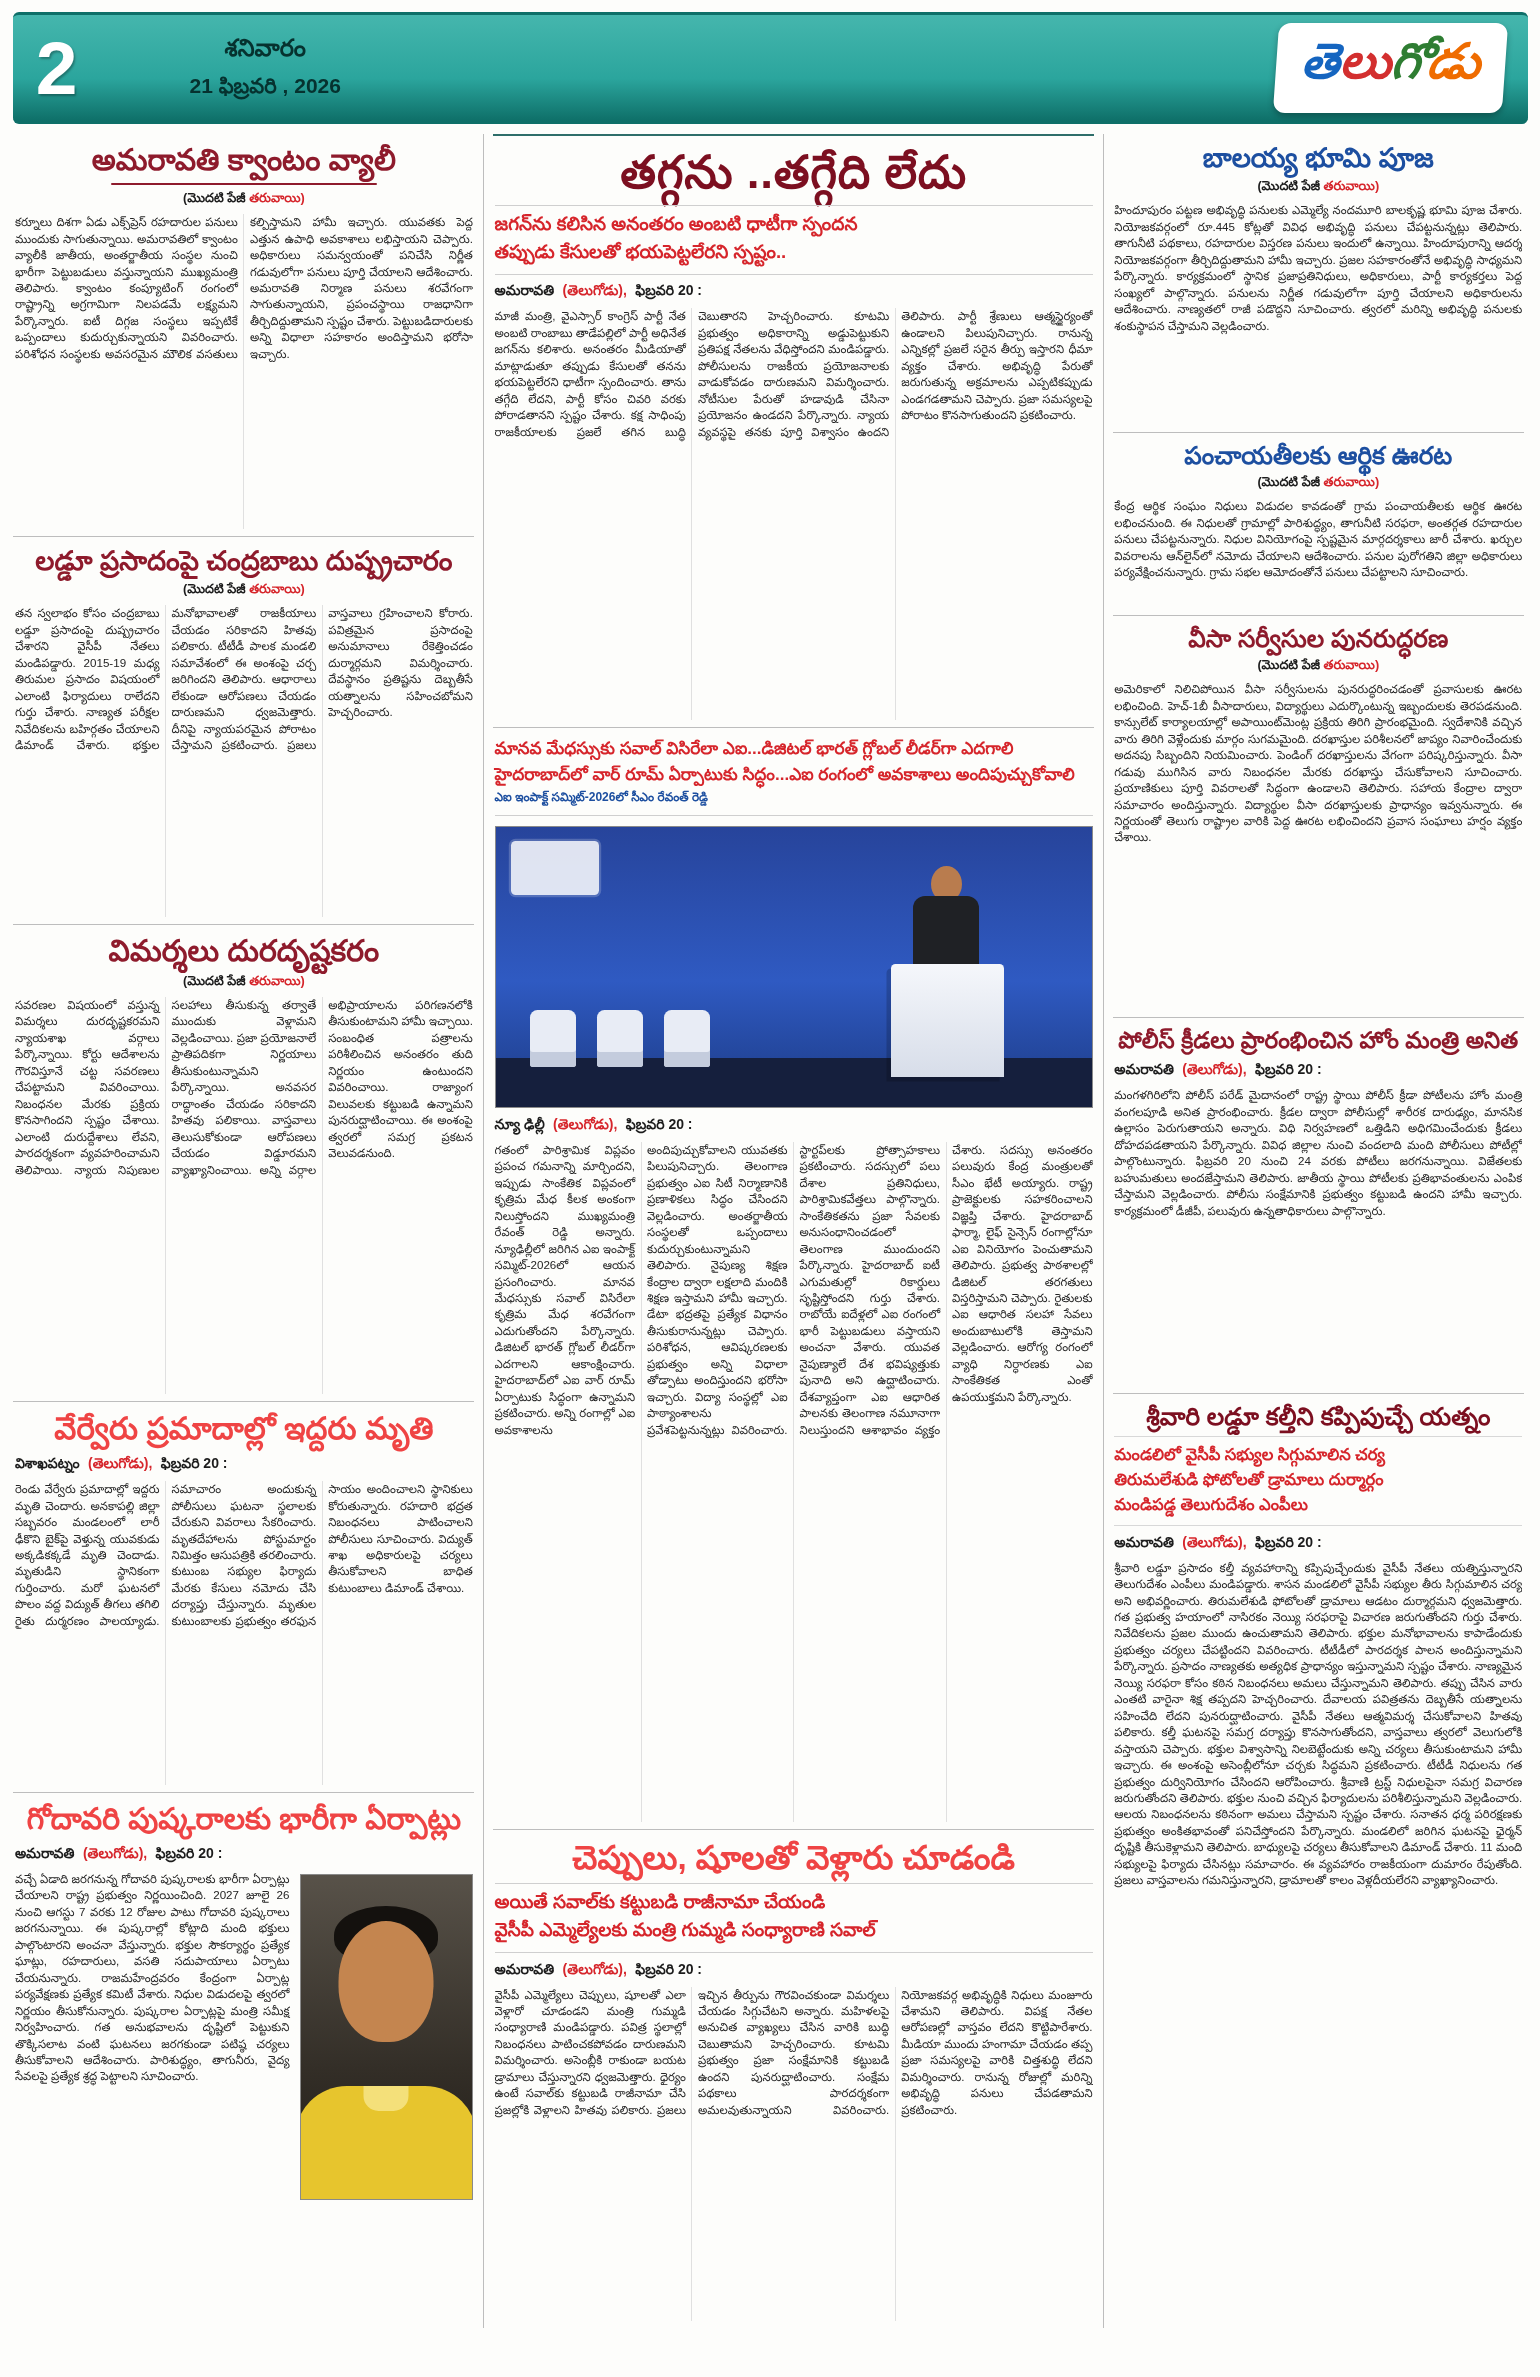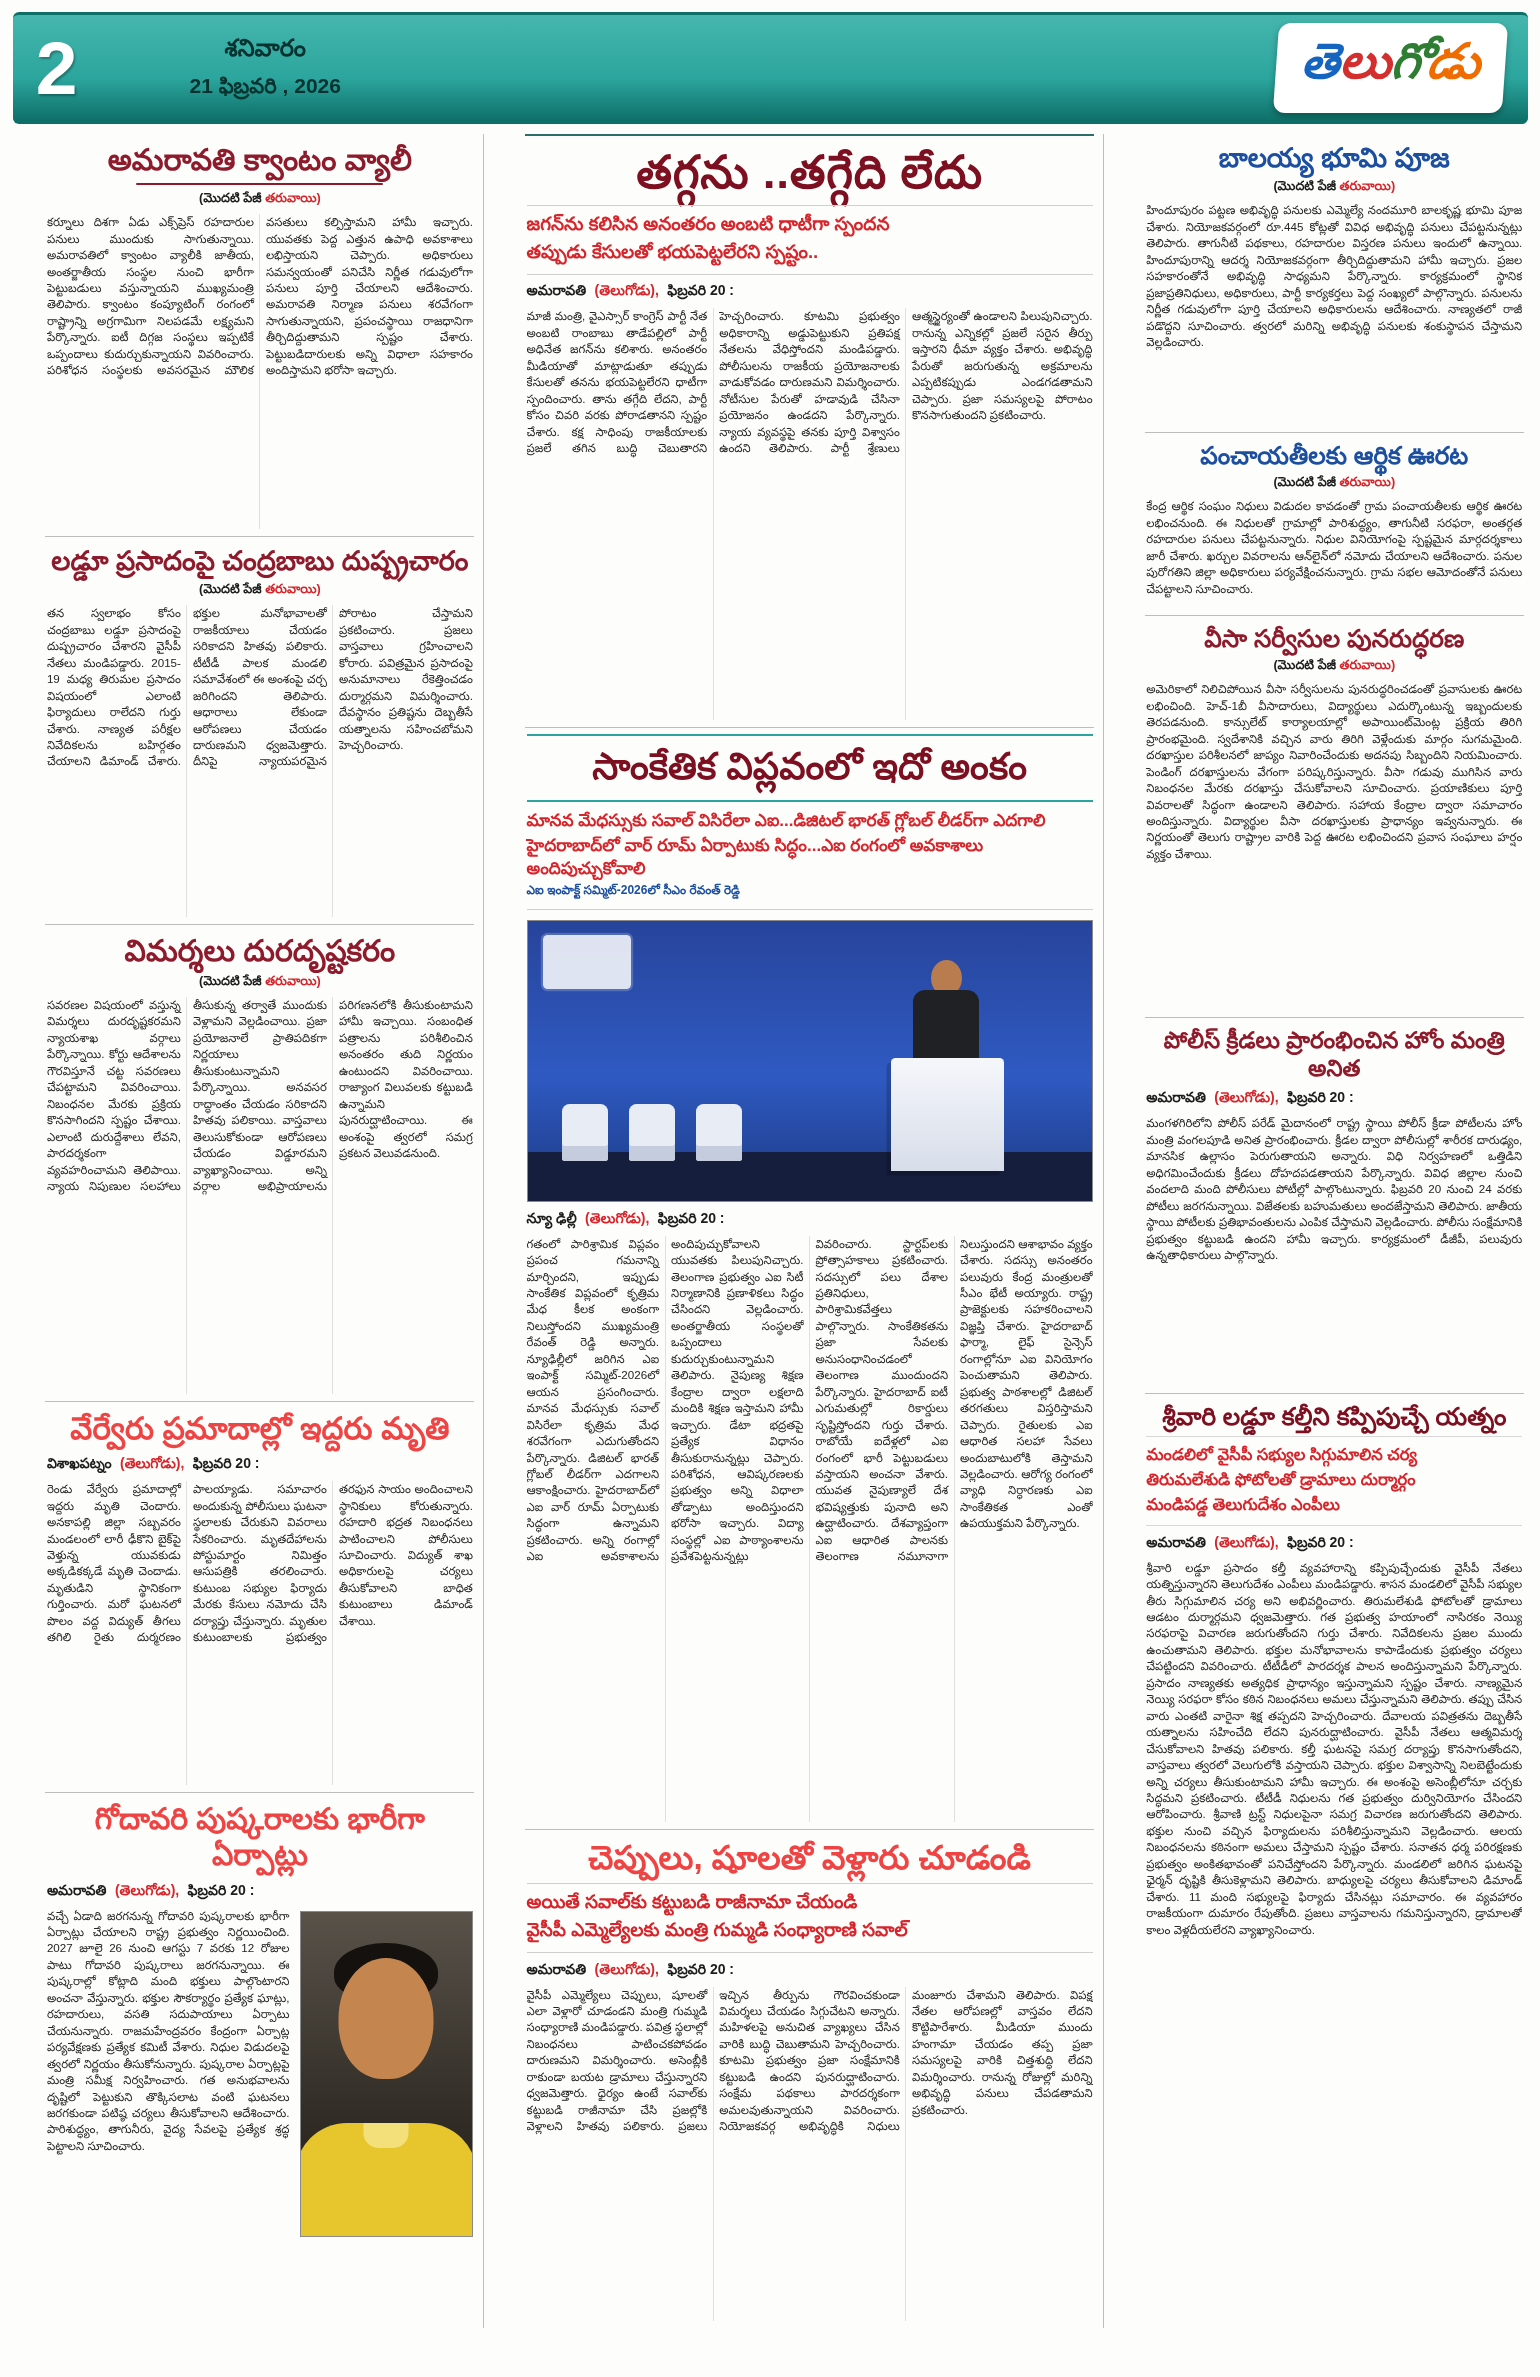--- a/index.html
+++ b/index.html
@@ -34,21 +34,21 @@
   .masthead .m3{color:var(--m3,#2e7d32);} .masthead .m4{color:var(--m4,#ef6c00);}
 
   
   .content { display:flex; margin-top:10.4px; height:2194px; }
   .col { overflow:hidden; display:flex; flex-direction:column; }
   .col-left   { width:461px; }
   .col-center { width:601px; }
   .col-right  { width:411px; }
   .vrule { width:0.7px; background:var(--rule,#bdbdbd); margin:0 9px; }
 
-  .art { overflow:hidden; padding:6px 1.5px 7.5px; display:flex; flex-direction:column;margin-left:32px; }
+  .art { overflow:hidden; padding:6px 1.5px 7.5px; display:flex; flex-direction:column; }
   .art + .art { border-top:0.7px solid var(--rule,#bdbdbd); }
 
   .ttl { text-align:center; font-weight:bold; line-height:1.22; margin:1.5px 0 4.5px; }
   .c-maroon { color:var(--maroon,#8e1b2c); }
   .c-darkred{ color:var(--darkred,#7c0f20); }
   .c-blue   { color:var(--blue,#1d4fa0); }
   .c-black  { color:#ef4444; }
 
   .deco { width:58%; height:2.2px; background:var(--maroon,#8e1b2c); margin:0 auto 6px; border-radius:1.5px; }
 
@@ -224,23 +224,20 @@
         </div>
         <div class="dateline">
           <span class="dl-place">అమరావతి</span>
           <span class="dl-paper">(తెలుగోడు),</span>
           <span class="dl-date">ఫిబ్రవరి 20 :</span>
         </div>
         <div class="body cols3">మాజీ మంత్రి, వైఎస్సార్ కాంగ్రెస్ పార్టీ నేత అంబటి రాంబాబు తాడేపల్లిలో పార్టీ అధినేత జగన్‌ను కలిశారు. అనంతరం మీడియాతో మాట్లాడుతూ తప్పుడు కేసులతో తనను భయపెట్టలేరని ధాటీగా స్పందించారు. తాను తగ్గేది లేదని, పార్టీ కోసం చివరి వరకు పోరాడతానని స్పష్టం చేశారు. కక్ష సాధింపు రాజకీయాలకు ప్రజలే తగిన బుద్ధి చెబుతారని హెచ్చరించారు. కూటమి ప్రభుత్వం అధికారాన్ని అడ్డుపెట్టుకుని ప్రతిపక్ష నేతలను వేధిస్తోందని మండిపడ్డారు. పోలీసులను రాజకీయ ప్రయోజనాలకు వాడుకోవడం దారుణమని విమర్శించారు. నోటీసుల పేరుతో హడావుడి చేసినా ప్రయోజనం ఉండదని పేర్కొన్నారు. న్యాయ వ్యవస్థపై తనకు పూర్తి విశ్వాసం ఉందని తెలిపారు. పార్టీ శ్రేణులు ఆత్మస్థైర్యంతో ఉండాలని పిలుపునిచ్చారు. రానున్న ఎన్నికల్లో ప్రజలే సరైన తీర్పు ఇస్తారని ధీమా వ్యక్తం చేశారు. అభివృద్ధి పేరుతో జరుగుతున్న అక్రమాలను ఎప్పటికప్పుడు ఎండగడతామని చెప్పారు. ప్రజా సమస్యలపై పోరాటం కొనసాగుతుందని ప్రకటించారు.</div>
       </article>
 
       <article class="art h-c2">
-        <div class="c2-headbox">
-          <h1 class="ttl c-darkred t-c2">సాంకేతిక విప్లవంలో ఇదో అంకం</h1>
-        </div>
         <div class="c2-subs">
           <div class="subline" style="font-size:17px">మానవ మేధస్సుకు సవాల్ విసిరేలా ఎఐ...డిజిటల్ భారత్ గ్లోబల్ లీడర్‌గా ఎదగాలి</div>
           <div class="subline" style="font-size:17px">హైదరాబాద్‌లో వార్ రూమ్ ఏర్పాటుకు సిద్ధం...ఎఐ రంగంలో అవకాశాలు అందిపుచ్చుకోవాలి</div>
           <div class="subline blue" style="font-size:12px">ఎఐ ఇంపాక్ట్ సమ్మిట్-2026లో సీఎం రేవంత్ రెడ్డి</div>
         </div>
         <div class="photo-summit">
           <div class="ps-banner"></div>
           <div class="ps-floor"></div>
           <div class="ps-chair c1"></div>
           <div class="ps-chair c2"></div>

